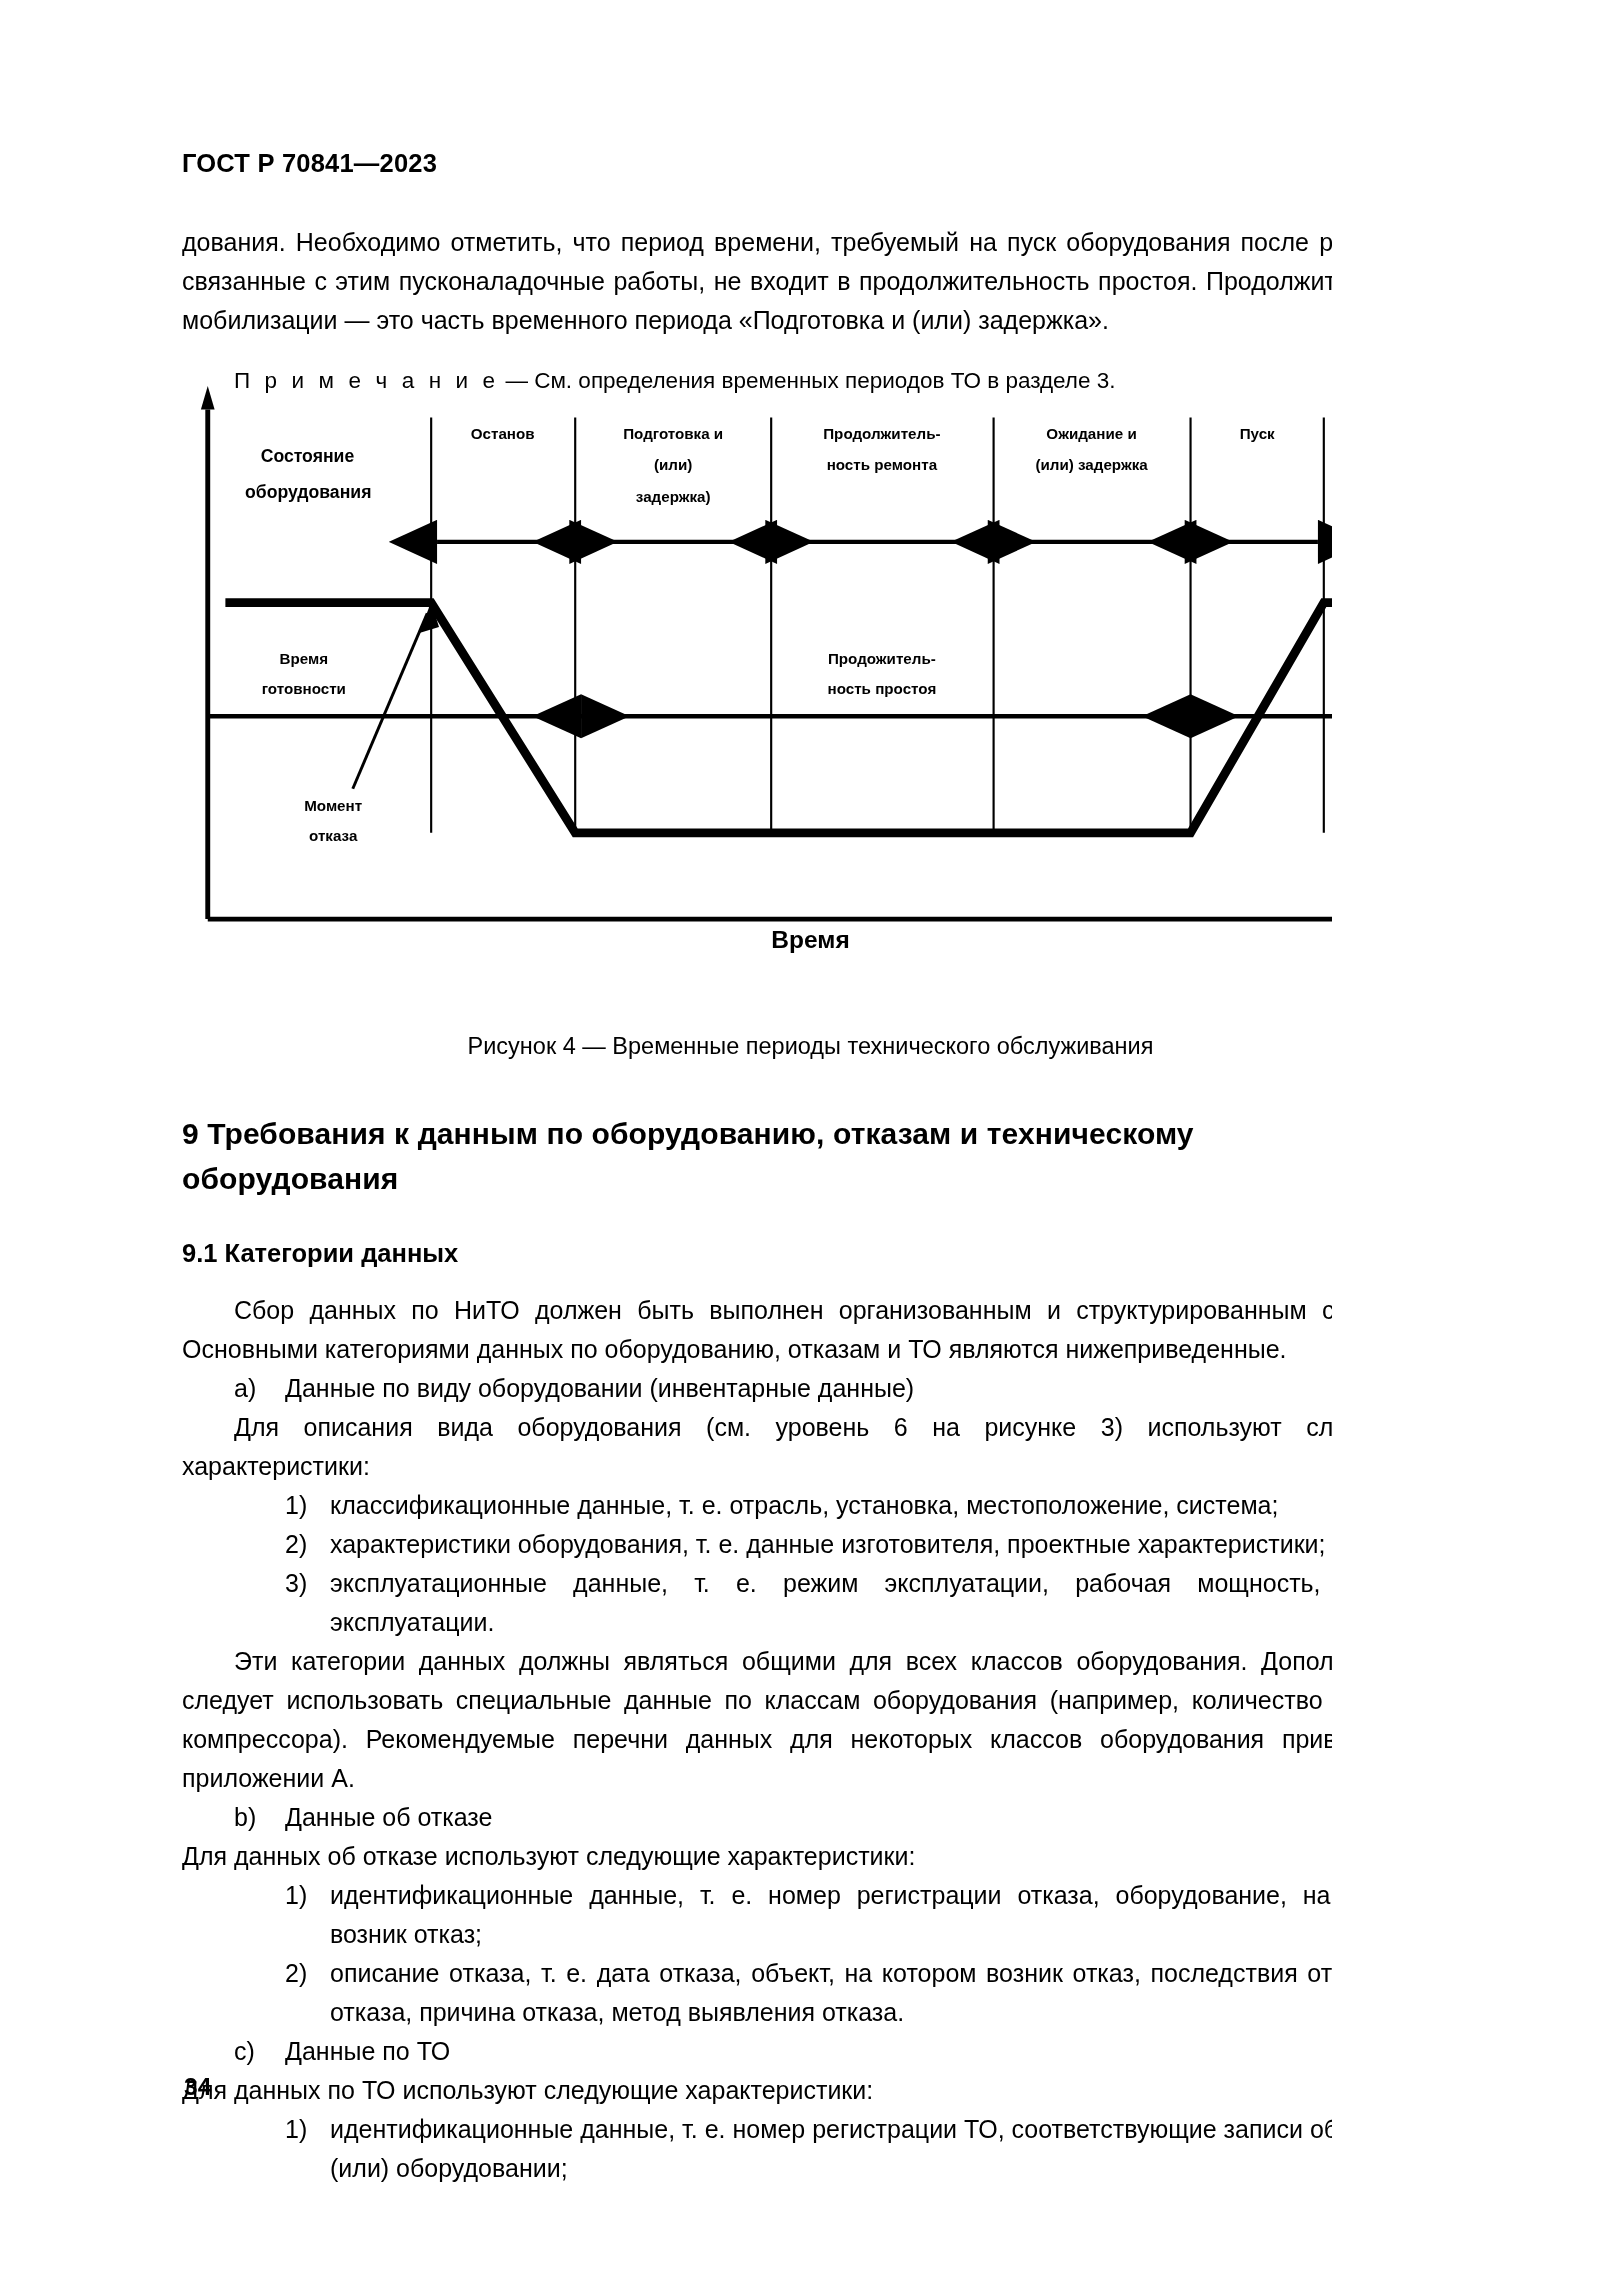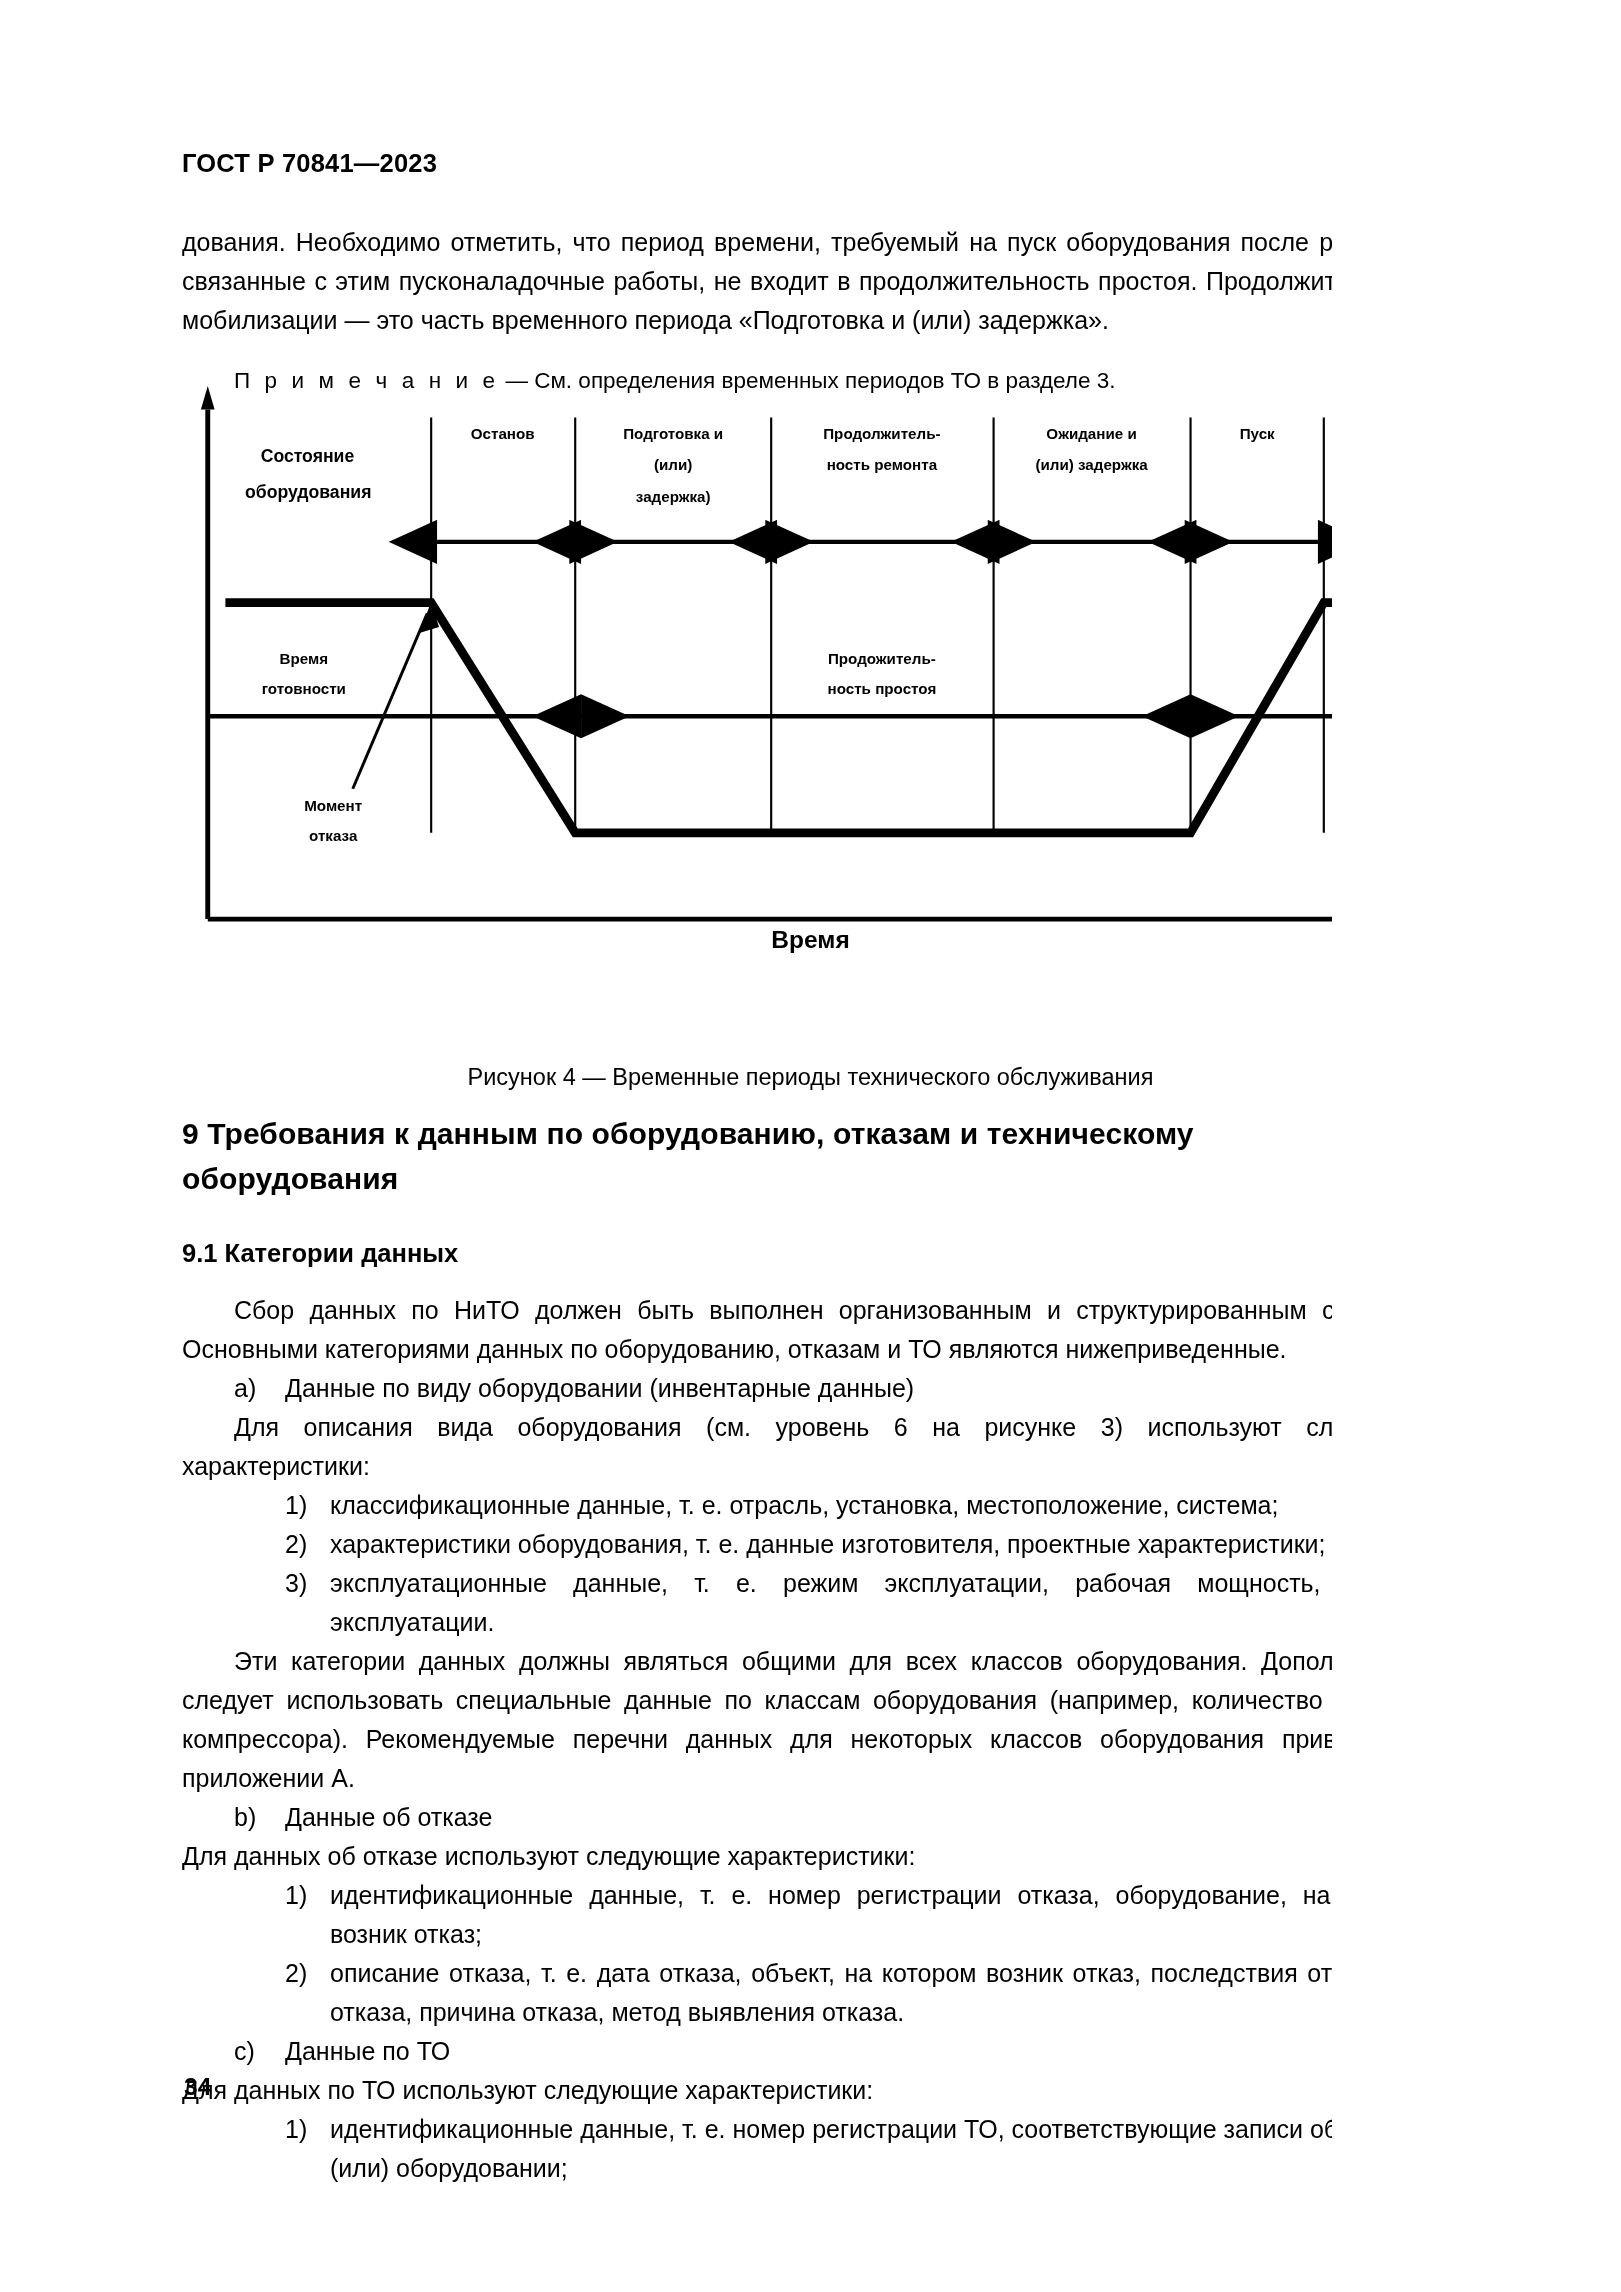--- a/index.html
+++ b/index.html
@@ -57,21 +57,21 @@
     padding-left:51px;
     position:relative;
   }
   .li .mk {
     position:absolute; left:0; top:0;
   }
   .sublist { margin-left:103px; }
   .sublist .li { padding-left:45px; }
 
   .fig-caption {
-    position:absolute; left:0; width:1621px; top:1064px;
+    position:absolute; left:0; width:1621px; top:1033px;
     text-align:center; font-size:23.5px;
   }
 
   .page-num {
     position:absolute; left:184px; top:2073px;
     font-size:24.5px;
     font-weight:bold;
   }
 
   

